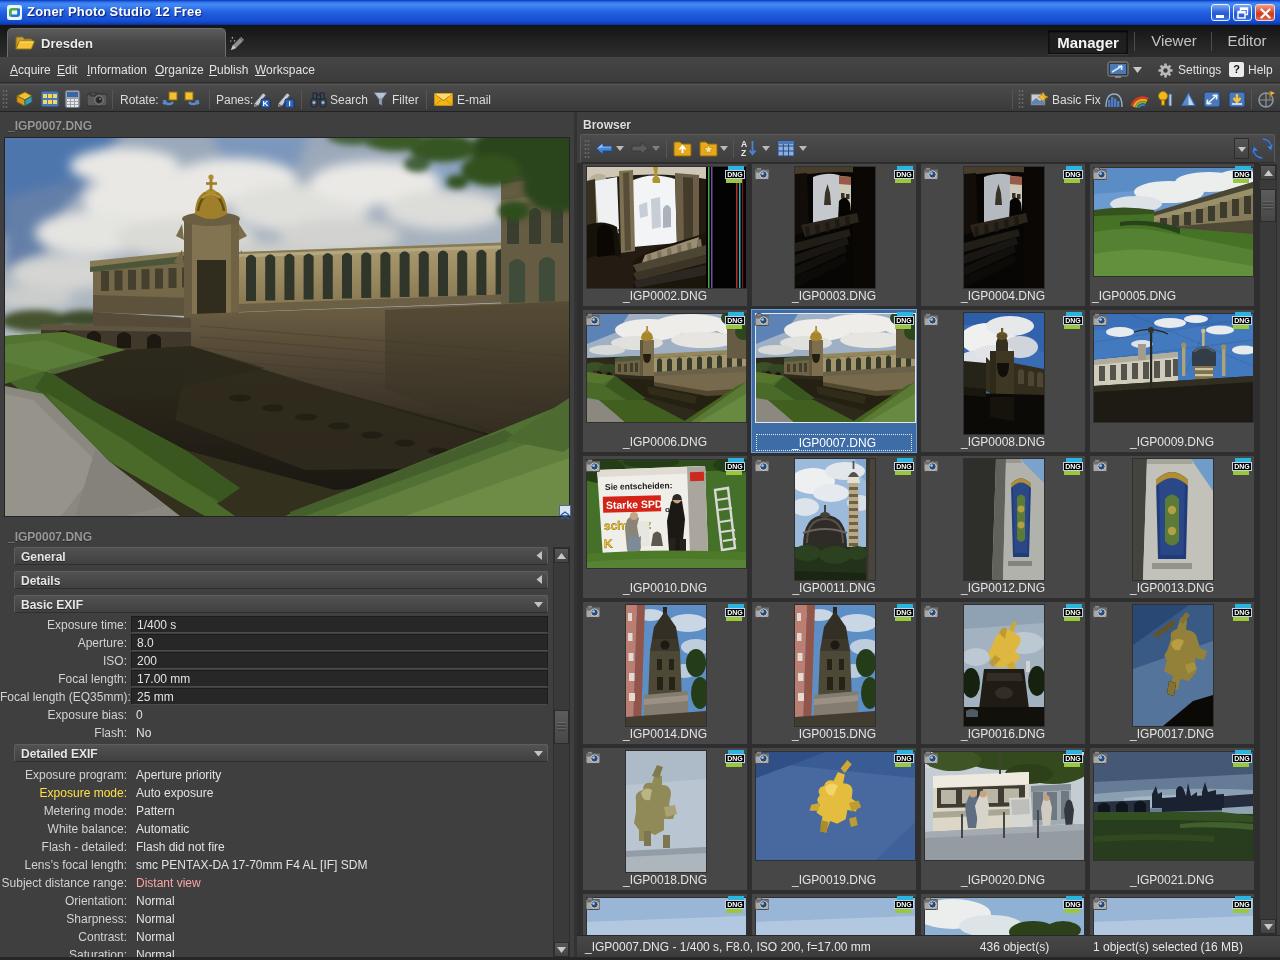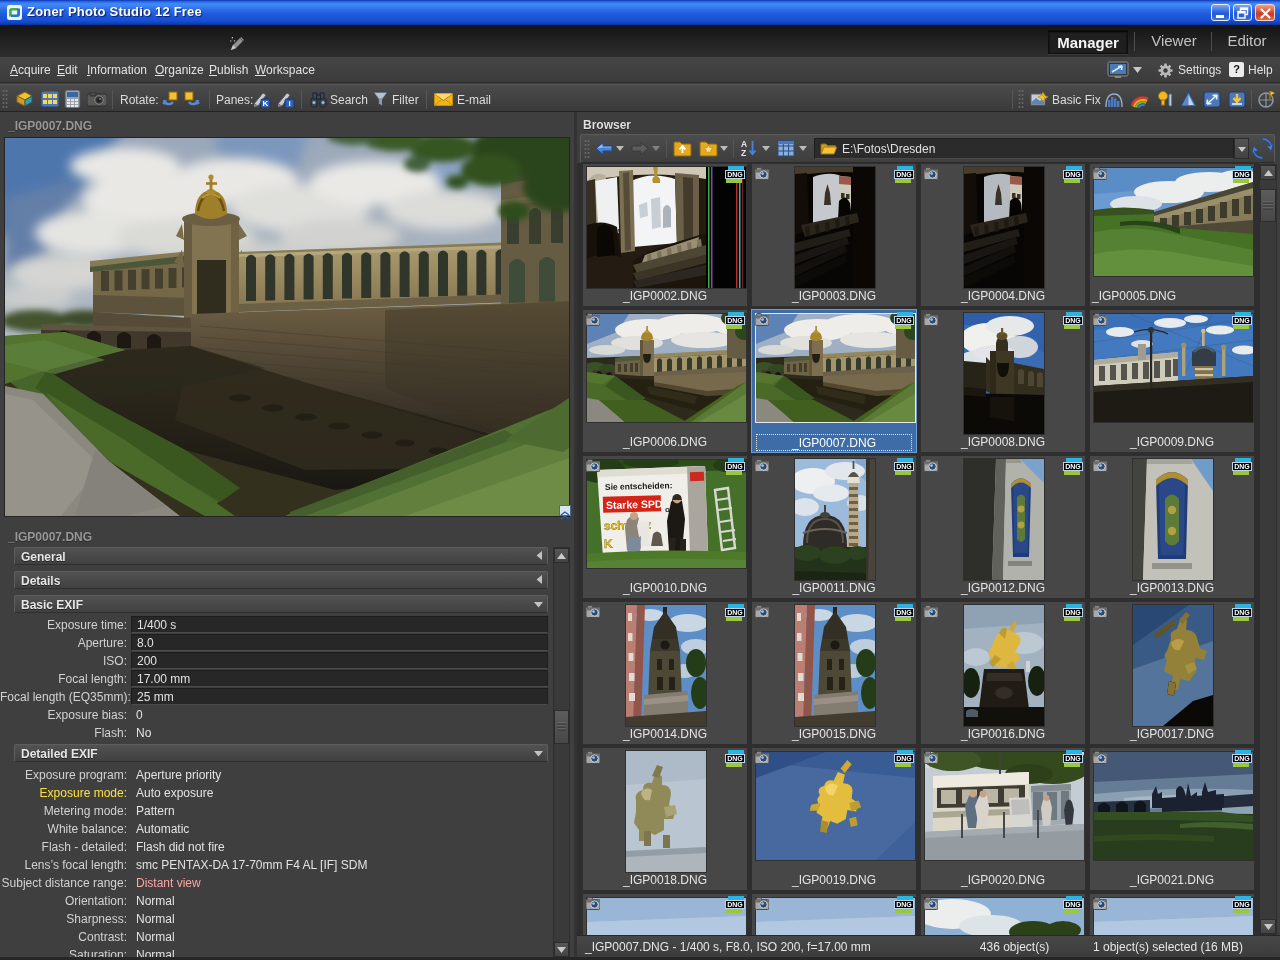--- a/index.html
+++ b/index.html
@@ -29,20 +29,29 @@
    </svg>
  </div>
  <div class="abs" style="left:1255px;top:4px;width:20px;height:17px;border-radius:3px;border:1px solid #f0d8cc;background:linear-gradient(180deg,#f0a088 0%,#e2573a 40%,#cc3a1c 60%,#e0684a 100%)">
    <svg class="abs" style="left:4px;top:3px" width="11" height="11" viewBox="0 0 11 11">
     <path d="M1.5 1.5 L9.5 9.5 M9.5 1.5 L1.5 9.5" stroke="#fff" stroke-width="2.2" stroke-linecap="round"></path>
    </svg>
  </div>
 </div>
 
 <div class="abs" style="left:0;top:25px;width:1280px;height:32px;background:linear-gradient(180deg,#141414,#232323 55%,#2d2d2d)">
+ <div class="abs" style="left:7px;top:3px;width:219px;height:29px;border-radius:5px 5px 0 0;border:1px solid #6e6e6e;border-bottom:none;background:linear-gradient(180deg,#5c5c5c,#484848 45%,#3d3d3d)">
+  <svg class="abs" style="left:7px;top:6px" width="20" height="16" viewBox="0 0 20 16">
+   <path d="M1 14 L1 3 Q1 2 2 2 L7 2 L9 4 L16 4 Q17 4 17 5 L17 7" fill="#caa02c" stroke="#8a6a10" stroke-width="1"></path>
+   <path d="M1 14 L4 7 Q4.2 6 5.2 6 L18.4 6 Q19.6 6 19.2 7 L16.6 13.4 Q16.3 14 15.4 14 Z" fill="#f7c233" stroke="#9a7714" stroke-width="1"></path>
+   <path d="M4.4 7.4 L18.2 7.4 L18.5 6.8 Q18.7 6.4 18 6.4 L5 6.4 Q4.5 6.5 4.4 7.4Z" fill="#fde28a"></path>
+   <path d="M6 2.6 L8.6 2.6 L8.6 3.4 L6 3.4Z" fill="#8ab4e8"></path>
+  </svg>
+  <div class="tx" style="left:33px;top:7px;font-size:13px;font-weight:bold;color:#ececec;text-shadow:0 1px 1px #1a1a1a">Dresden</div>
+ </div>
  <svg class="abs" style="left:229px;top:10px" width="17" height="17" viewBox="0 0 17 17">
   <path d="M2 15 L4 10 L12 2 L15 5 L7 13 Z" fill="#8f8f8f" stroke="#5a5a5a"></path>
   <path d="M2 15 L4 10 L7 13 Z" fill="#c9c9c9"></path>
   <path d="M11 3 L14 6" stroke="#5a5a5a"></path>
   <path d="M1 6 l1.4 0 M3.4 2 l0 1.4 M5 6.4 l1 -1" stroke="#bdbdbd" stroke-width="1.2"></path>
  </svg>
  <div class="abs" style="left:1048px;top:5px;width:80px;height:24px;background:#1f1f1f;border:1px solid #0f0f0f;box-shadow:0 1px 0 #3a3a3a, inset 0 1px 2px #000;
   color:#f4f4f4;font-weight:bold;font-size:15px;text-align:center;line-height:23px">Manager</div>
  <div class="abs" style="left:1134px;top:7px;width:1px;height:19px;background:#4d4d4d"></div>
  <div class="tx" style="left:1143px;top:7px;width:62px;text-align:center;font-size:15px;color:#c3c3c3">Viewer</div>
@@ -592,27 +601,20 @@
  <svg class="abs" style="left:196px;top:5px" width="18" height="17" viewBox="0 0 18 17">
   <rect x="1" y="1" width="16" height="15" fill="#8ab0dc" stroke="#2a4a80"></rect>
   <g stroke="#2a4a80" stroke-width="1">
         <path d="M1 6 H17 M1 11 H17 M6.3 1 V16 M11.6 1 V16"></path>
       </g>
   <rect x="1" y="1" width="16" height="3" fill="#4a78b8"></rect>
  </svg>
  <svg class="abs" style="left:218px;top:11px" width="8" height="5" viewBox="0 0 8 5">
       <path d="M0 0 H8 L4 5Z" fill="#b9b9b9"></path>
     </svg>
- <div class="abs" style="left:233px;top:3px;width:420px;height:21px;background:#2b2b2b;border:1px solid #1e1e1e;border-bottom-color:#4a4a4a">
-  <svg class="abs" style="left:5px;top:3px" width="17" height="14" viewBox="0 0 17 14">
-   <path d="M1 12 L1 2.5 Q1 2 1.6 2 L6 2 L7.6 3.6 L15 3.6 Q15.6 3.6 15.6 4.2 L15.6 6" fill="#caa02c" stroke="#8a6a10"></path>
-   <path d="M1 12 L3.6 5.6 Q3.8 5 4.6 5 L16 5 Q16.8 5 16.5 5.8 L14.4 11.4 Q14.2 12 13.4 12Z" fill="#f7c233" stroke="#9a7714"></path>
-  </svg>
-  <div class="tx" style="left:27px;top:3px;font-size:12px;color:#e0e0e0">E:\Fotos\Dresden</div>
- </div>
  <div class="abs" style="left:653px;top:3px;width:15px;height:21px;background:linear-gradient(180deg,#555,#424242);border:1px solid #2c2c2c">
   <svg style="margin:8px 3px" width="8" height="5" viewBox="0 0 8 5">
         <path d="M0 0 H8 L4 5Z" fill="#c8c8c8"></path>
       </svg>
  </div>
  <svg class="abs" style="left:671px;top:3px" width="21" height="21" viewBox="0 0 21 21">
   <path d="M10.5 2 A8.5 8.5 0 0 1 18.6 8 L14.6 8 L19.4 13 L21 5 L19.6 6.6 A10 10 0 0 0 10.5 0 Z" fill="#4a84d8" stroke="#1e4a8e" stroke-width=".6"></path>
   <path d="M10.5 19 A8.5 8.5 0 0 1 2.4 13 L6.4 13 L1.6 8 L0 16 L1.4 14.4 A10 10 0 0 0 10.5 21 Z" fill="#4a84d8" stroke="#1e4a8e" stroke-width=".6"></path>
  </svg>
 </div>

